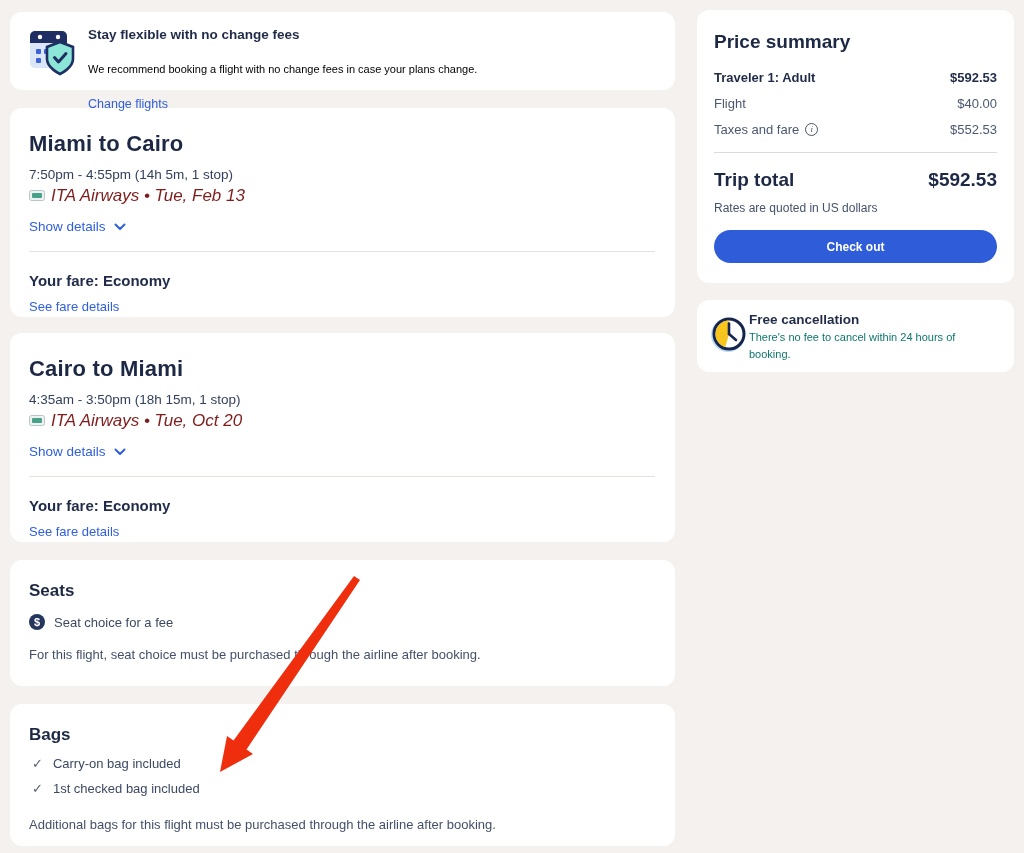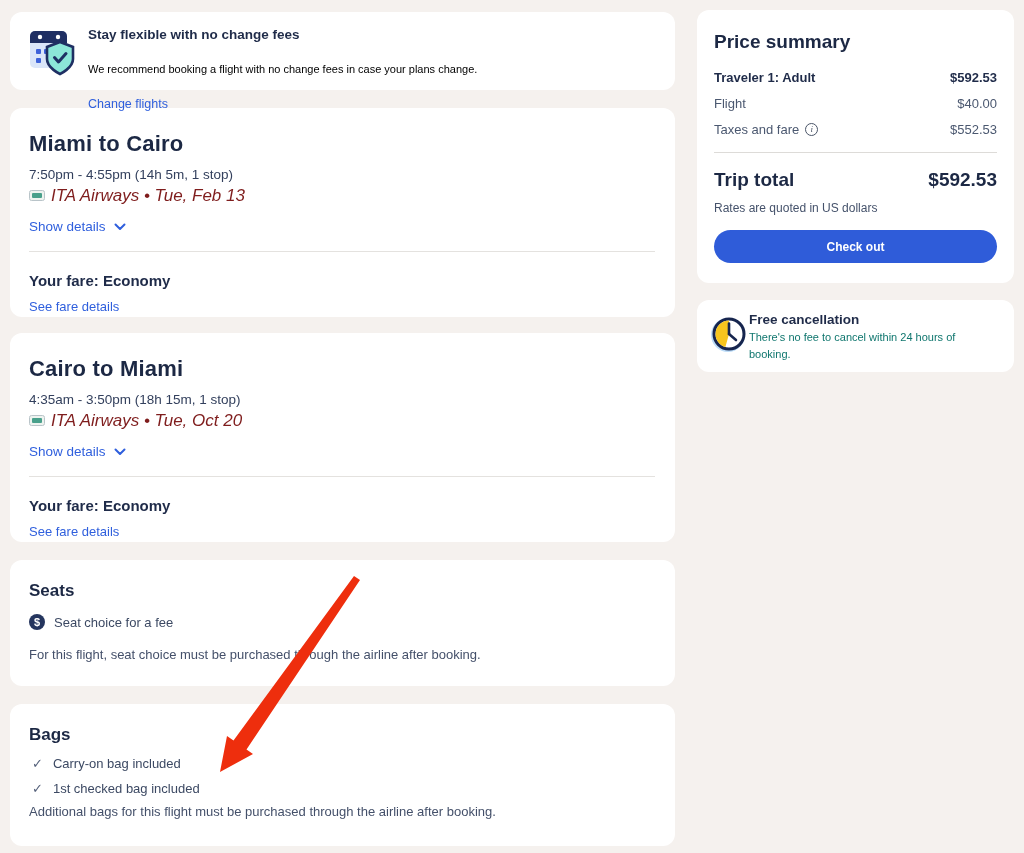--- a/index.html
+++ b/index.html
@@ -36,21 +36,21 @@
 
   .seats-card { height:126px; padding:20px 20px 0 19px; }
   .seats-card h3, .bags-card h3 { font-size:17px; line-height:22px; font-weight:bold; color:#1c2844; }
   .badge-row { margin-top:12px; display:flex; align-items:center; gap:9px; font-size:13px; color:#3c4963; }
   .dollar-ic { width:16px; height:16px; border-radius:50%; background:#25355e; color:#fff; font-size:11px; font-weight:bold; display:flex; align-items:center; justify-content:center; }
   .note { margin-top:16px; font-size:13px; line-height:18px; color:#44506a; }
 
   .bags-card { height:142px; padding:20px 20px 0 19px; }
   .check-row { margin-top:10px; display:flex; align-items:center; gap:10px; font-size:13px; color:#3c4963; padding-left:3px; }
   .check-glyph { color:#55617b; font-size:13px; }
-  .bags-note { margin-top:7px; }
+  .bags-note { margin-top:20px; }
 
   
   .right-col { position:absolute; left:697px; top:10px; width:317px; }
   .price-card { height:273px; padding:20px 17px 0 17px; margin-bottom:17px; }
   .price-card h2 { font-size:19px; line-height:24px; font-weight:bold; color:#1c2844; }
   .prow { display:flex; justify-content:space-between; align-items:center; height:26px; font-size:13px; color:#4b5870; }
   .prows { margin-top:10px; }
   .prow.bold { font-weight:bold; color:#1f2b49; }
   .prow-label { display:flex; align-items:center; gap:6px; }
   .info-ic { width:13px; height:13px; border:1.2px solid #4a5568; border-radius:50%; color:#4a5568; font-size:9px; line-height:11px; text-align:center; font-family:"Liberation Serif", serif; font-style:italic; cursor:pointer; }

